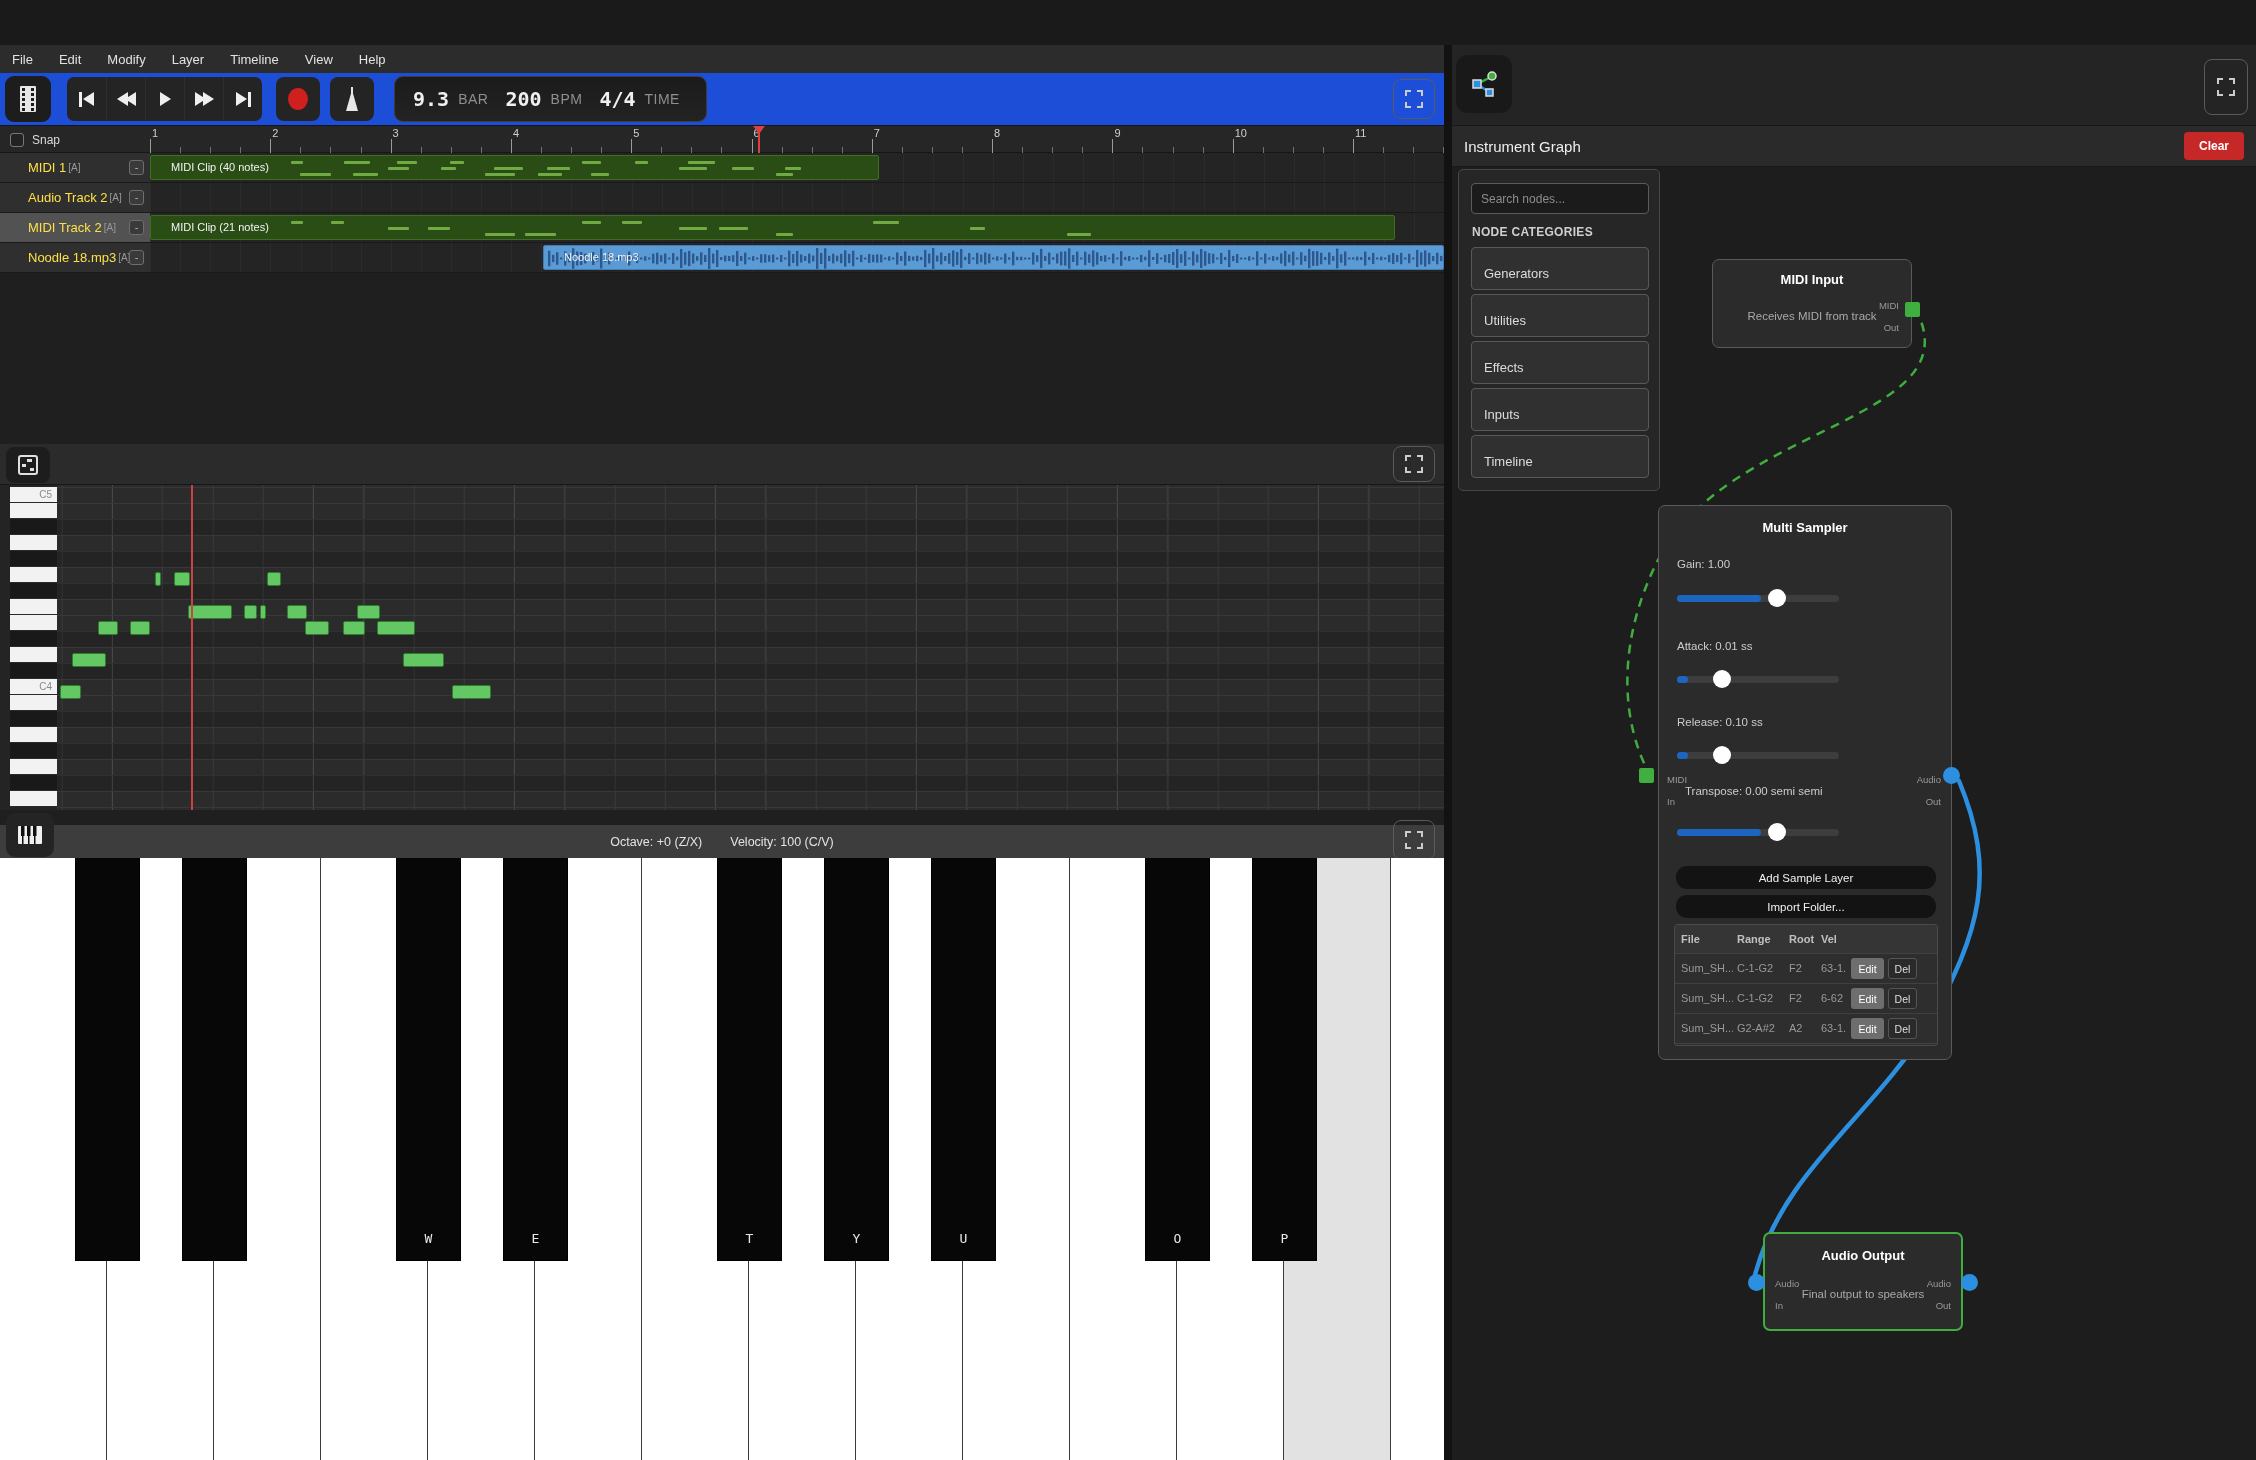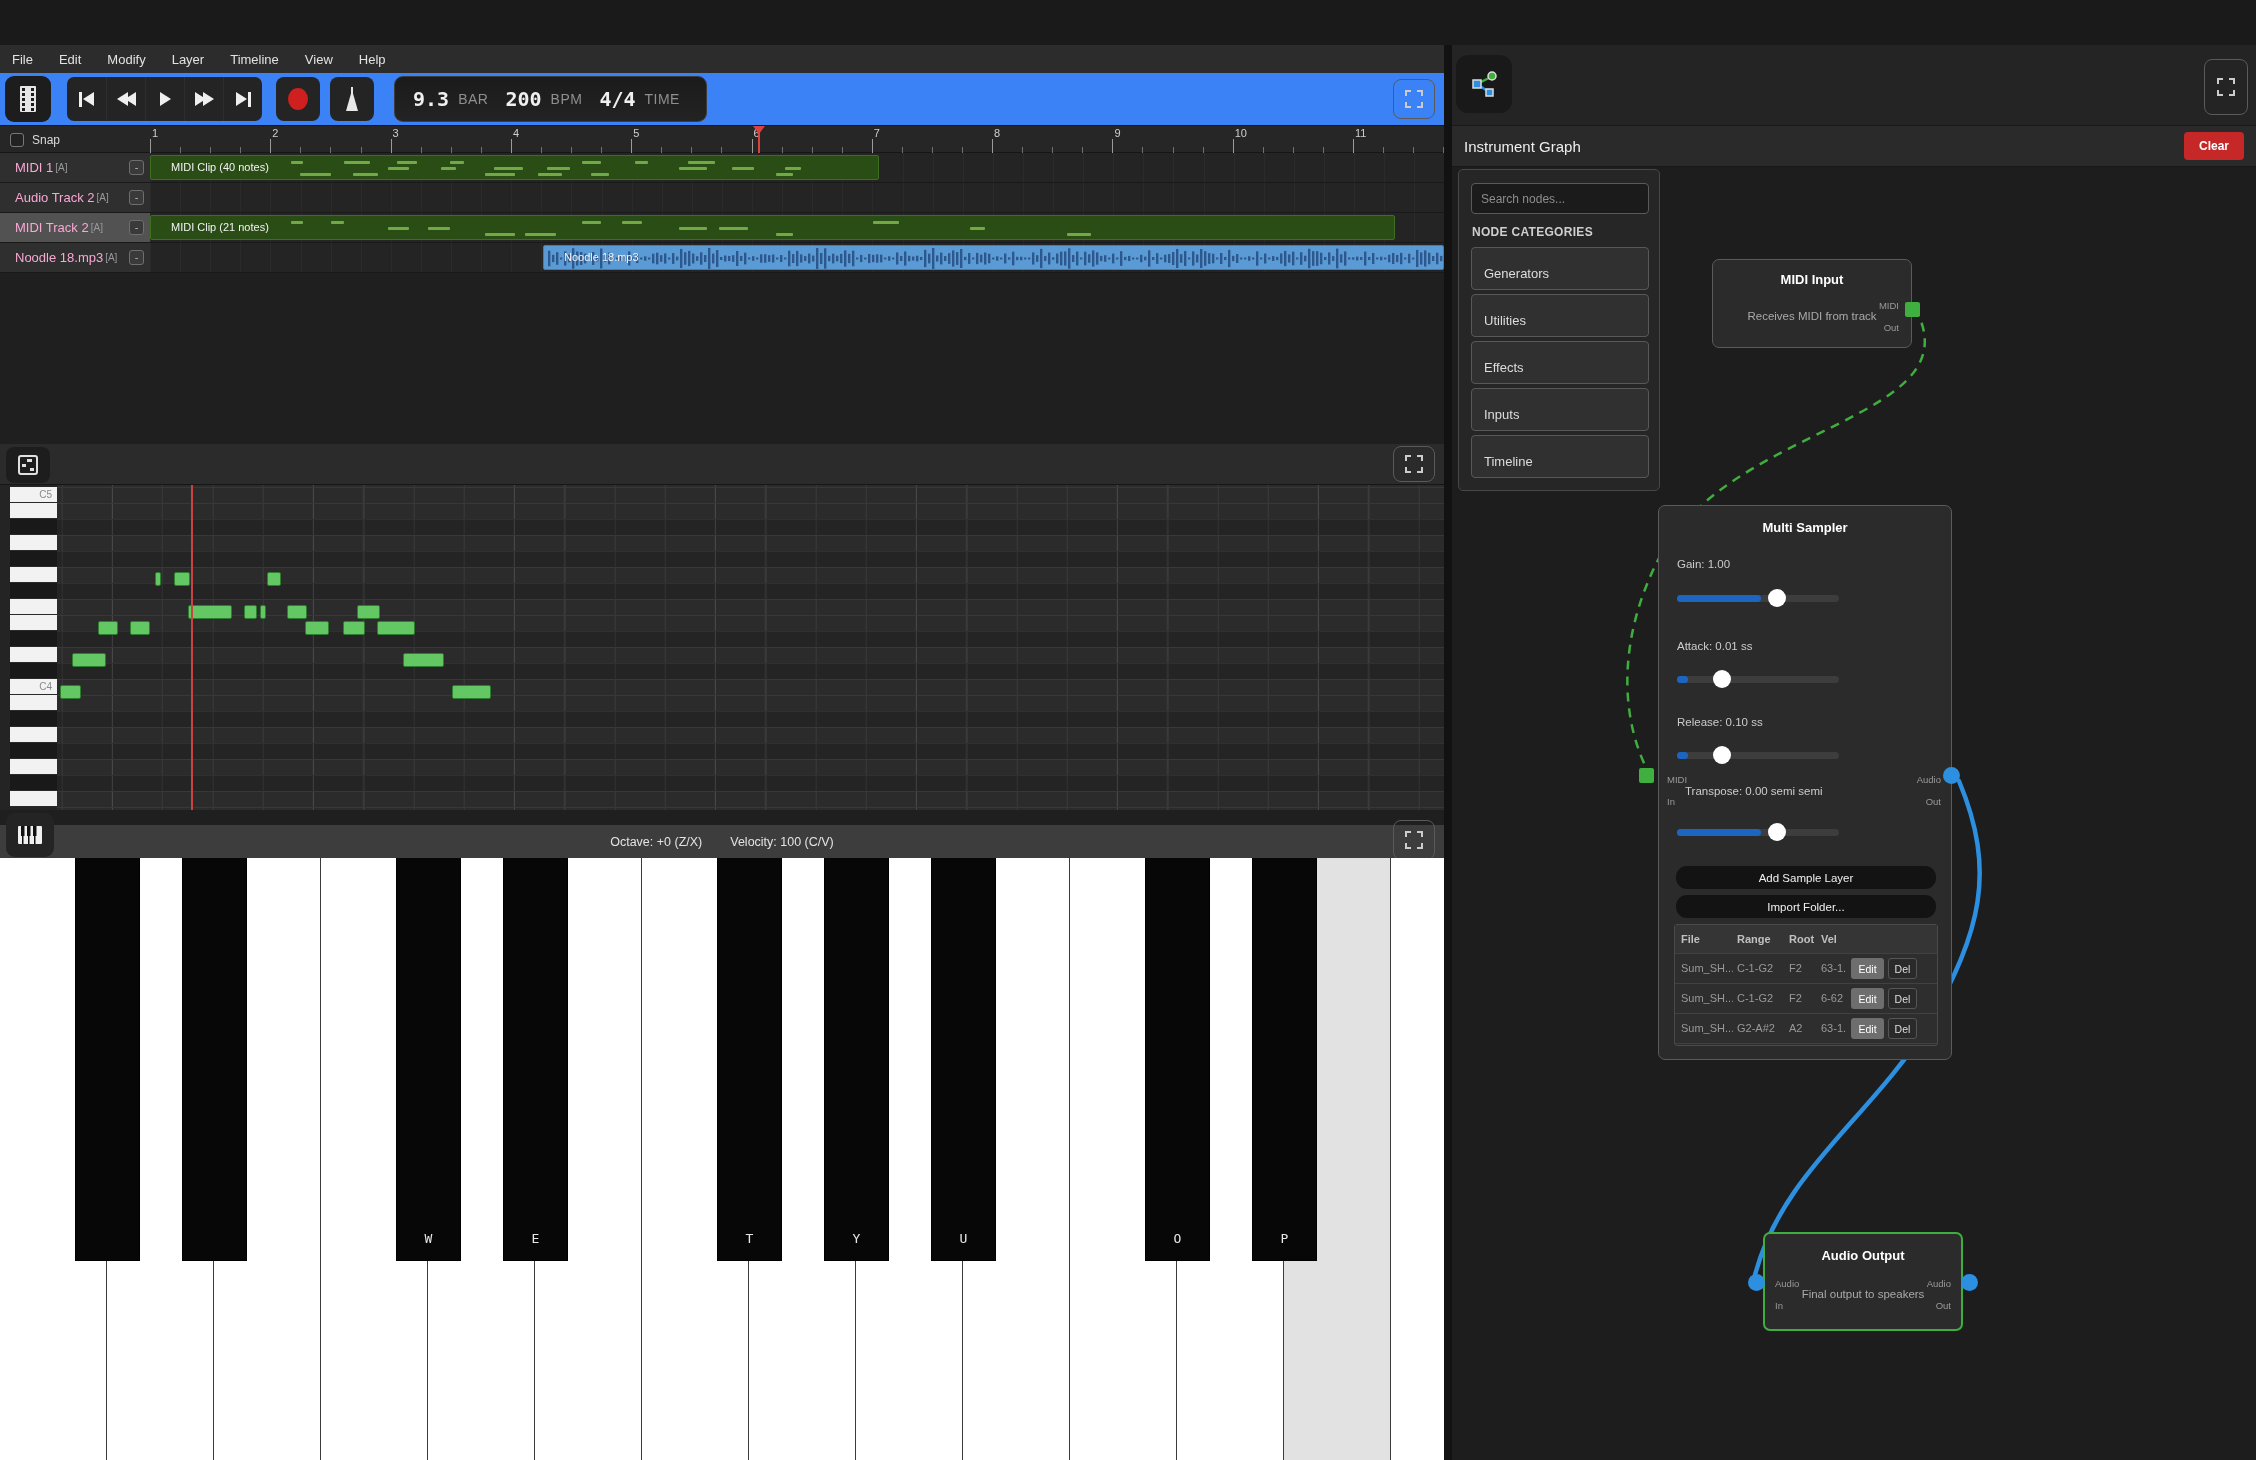--- a/index.html
+++ b/index.html
@@ -16,21 +16,21 @@
 
   
   .left  { position:absolute; left:0; top:45px; width:1444px; height:1415px; background:#1f1f1f; }
   .divider { position:absolute; left:1444px; top:45px; width:8px; height:1415px; background:#121212; }
   .right { position:absolute; left:1452px; top:45px; width:804px; height:1415px; background:#1d1d1d; }
 
   .menubar { position:absolute; left:0; top:0; width:1444px; height:28px; background:#2c2c2c;
              display:flex; align-items:center; padding-left:12px; gap:26px; }
   .menubar .mitem { color:#e2e2e2; font-size:13px; cursor:default; }
 
-  .toolbar { position:absolute; left:0; top:28px; width:1444px; height:53px; background:#3b82f6;
+  .toolbar { position:absolute; left:0; top:28px; width:1444px; height:53px; background:#1d4ed8;
              border-bottom:1px solid #161616; display:flex; align-items:center; }
   .sqbtn { width:46px; height:46px; border-radius:9px; background:#1d1d1d; display:flex;
            align-items:center; justify-content:center; }
   .film-btn { margin-left:5px; }
   .transport-group { margin-left:16px; display:flex; background:#242424; border-radius:7px; overflow:hidden; height:44px; }
   .tbtn { width:39px; height:44px; display:flex; align-items:center; justify-content:center; gap:1px; }
   .tbtn + .tbtn { border-left:1px solid #2e2e2e; }
   .tri-r { width:0; height:0; border-top:7px solid transparent; border-bottom:7px solid transparent; border-left:11px solid #efefef; }
   .tri-l { width:0; height:0; border-top:7px solid transparent; border-bottom:7px solid transparent; border-right:11px solid #efefef; }
   .tbar  { width:3px; height:15px; background:#efefef; }
@@ -61,21 +61,21 @@
   .tick.minor { top:21px; height:6px; background:#6f6f6f; }
   .playhead-t { position:absolute; top:0; width:2px; height:27px; background:#d9423f; }
   .playhead-t .tri { position:absolute; left:-5px; top:0; width:0; height:0;
       border-left:6px solid transparent; border-right:6px solid transparent; border-top:8px solid #d9423f; }
 
   .tracks { position:absolute; left:0; top:27px; width:1444px; }
   .trow { position:relative; width:1444px; height:30px; border-bottom:1px solid #191919; }
   .thead { position:absolute; left:0; top:0; width:150px; height:29px; background:#2f2f2f;
            display:flex; align-items:center; }
   .trow.sel .thead { background:#525252; }
-  .tname { color:#f9a8d4; font-size:13px; margin-left:15px; white-space:nowrap; overflow:hidden; max-width:104px;}
+  .tname { color:#fde047; font-size:13px; margin-left:28px; white-space:nowrap; overflow:hidden; max-width:104px;}
   .ttag { color:#9a9a9a; font-size:10px; margin-left:2px; }
   .mute { position:absolute; right:6px; top:7px; width:15px; height:15px; border:1px solid #6e6e6e; border-radius:3px;
           background:#3a3a3a; color:#b5b5b5; font-size:11px; line-height:13px; text-align:center; }
   .lane { position:absolute; left:150px; top:0; width:1294px; height:29px; background:#242424;
           background-image:repeating-linear-gradient(90deg,#2b2b2b 0 1px,transparent 1px 30.1px); }
   .clip { position:absolute; top:2px; height:25px; border-radius:2px; overflow:hidden; }
   .clip.midi { background:#2a4d16; border:1px solid #3f6e22; }
   .clip.audio { background:#5b9bd5; border:1px solid #3f7cb8; }
   .clip-label { position:absolute; left:20px; top:5px; color:#f2f2f2; font-size:11px; white-space:nowrap; z-index:3;}
   .dash { position:absolute; height:3px; background:#79b54a; border-radius:1px; opacity:.9; }

